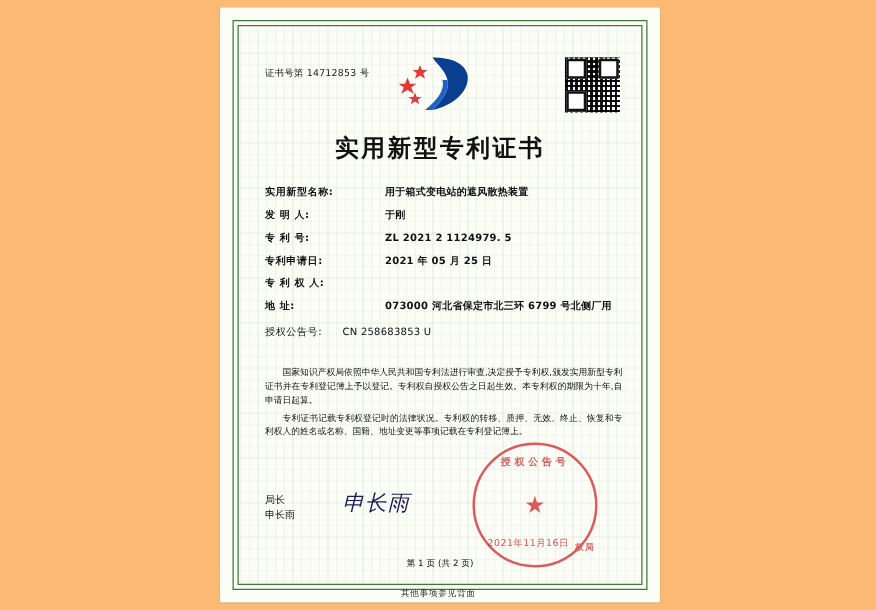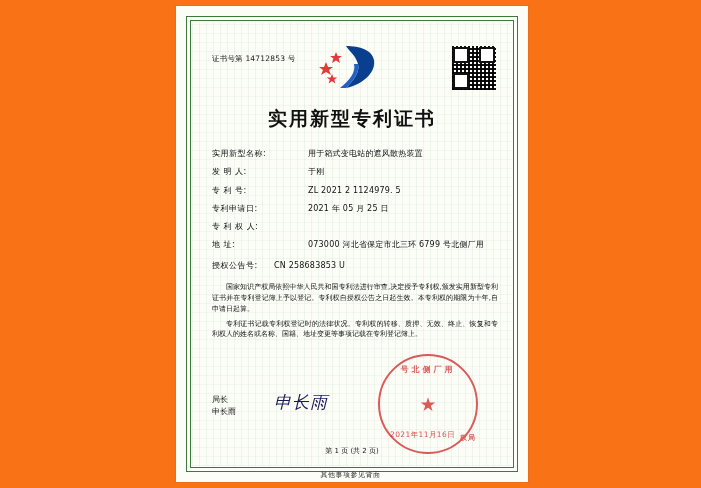--- a/index.html
+++ b/index.html
@@ -10,21 +10,21 @@
     width: 701px;
     height: 488px;
     background: #ffffff;
     font-family: "DejaVu Sans", sans-serif;
     overflow: hidden;
   }
   #page {
     position: relative;
     width: 701px;
     height: 488px;
-    background: #f97316;
+    background: #fdba74;
   }
   
   .sheet {
     position: absolute;
     left: 176px;
     top: 6px;
     width: 352px;
     height: 476px;
     background: #fdfdf8;
     box-shadow: 0 0 1px rgba(0,0,0,0.25);
@@ -125,20 +125,21 @@
     top: 144px;
     right: 30px;
   }
   .field-row {
     display: flex;
     align-items: flex-end;
     margin-bottom: 9.5px;
     font-size: 8px;
     color: #111;
     line-height: 1.1;
+    font-weight: bold;
   }
   .field-label {
     width: 96px;
     flex: 0 0 96px;
     letter-spacing: 0.5px;
     white-space: nowrap;
   }
   .field-value {
     flex: 1 1 auto;
     white-space: nowrap;
@@ -169,21 +170,21 @@
   .split-right .field-label {
     width: 62px;
     flex: 0 0 62px;
     white-space: nowrap;
   }
   
   .paras {
     position: absolute;
     left: 36px;
     right: 30px;
-    top: 276px;
+    top: 287px;
     font-size: 7px;
     line-height: 1.55;
     color: #111;
     text-align: justify;
   }
   .para {
     margin-bottom: 4px;
     text-indent: 14px;
   }
   
@@ -344,21 +345,21 @@
       <div class="para">专利证书记载专利权登记时的法律状况。专利权的转移、质押、无效、终止、恢复和专利权人的姓名或名称、国籍、地址变更等事项记载在专利登记簿上。</div>
     </div>
 
     <div class="sig-block">
       <div>局长</div>
       <div>申长雨</div>
     </div>
     <div class="sig-name">申长雨</div>
 
     <div class="seal">
-      <div class="seal-text-top">号北侧厂用</div>
+      <div class="seal-text-top">授权公告号</div>
       <div class="seal-star">★</div>
       <div class="seal-text-bottom">权局</div>
     </div>
     <div class="seal-date">2021年11月16日</div>
 
     <div class="page-no">第 1 页 (共 2 页)</div>
   </div>
 
   <div class="bottom-note">其他事项参见背面</div>
 </div>

